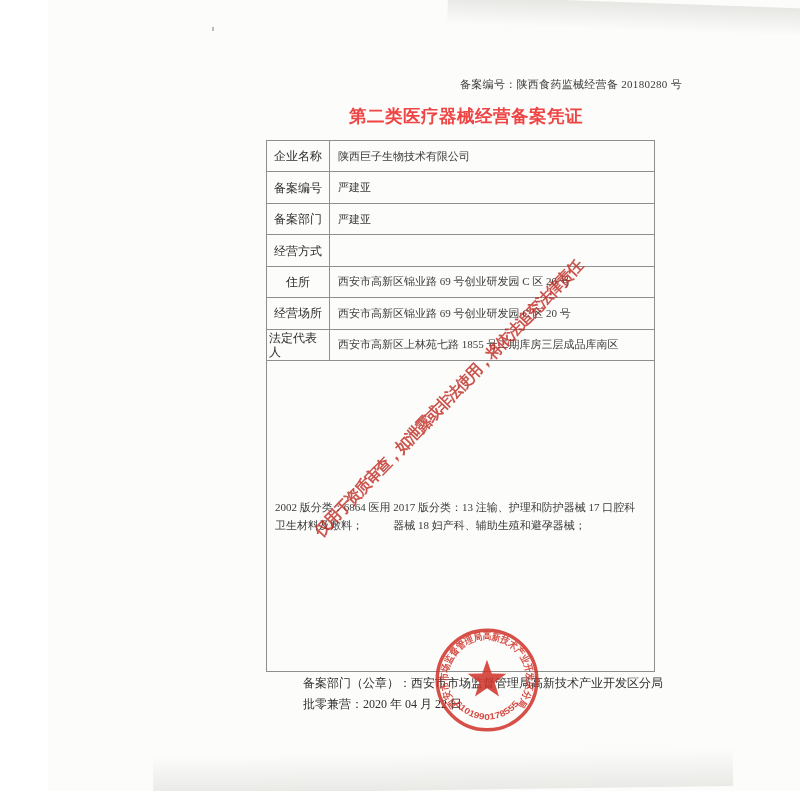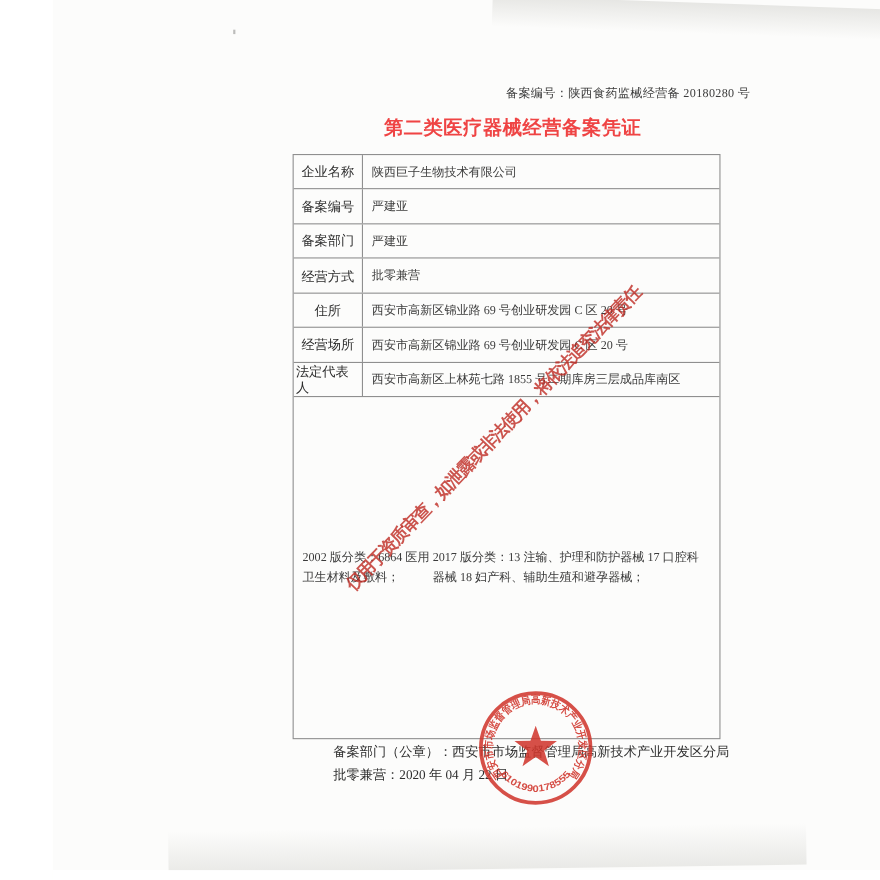--- a/index.html
+++ b/index.html
@@ -106,21 +106,20 @@
     <div class="t-row">
       <div class="t-label">备案编号</div>
       <div class="t-value">严建亚</div>
     </div>
     <div class="t-row">
       <div class="t-label">备案部门</div>
       <div class="t-value">严建亚</div>
     </div>
     <div class="t-row">
       <div class="t-label">经营方式</div>
-      <div class="t-value">批零兼营</div>
     </div>
     <div class="t-row">
       <div class="t-label">住所</div>
       <div class="t-value">西安市高新区锦业路 69 号创业研发园 C 区 20 号</div>
     </div>
     <div class="t-row">
       <div class="t-label">经营场所</div>
       <div class="t-value">西安市高新区锦业路 69 号创业研发园 C 区 20 号</div>
     </div>
     <div class="t-row">

